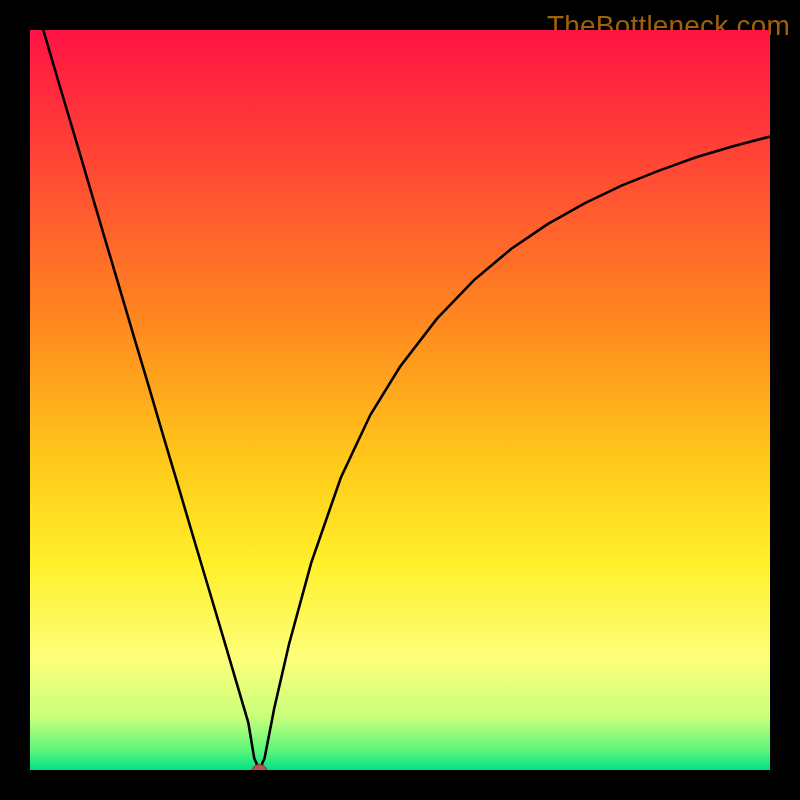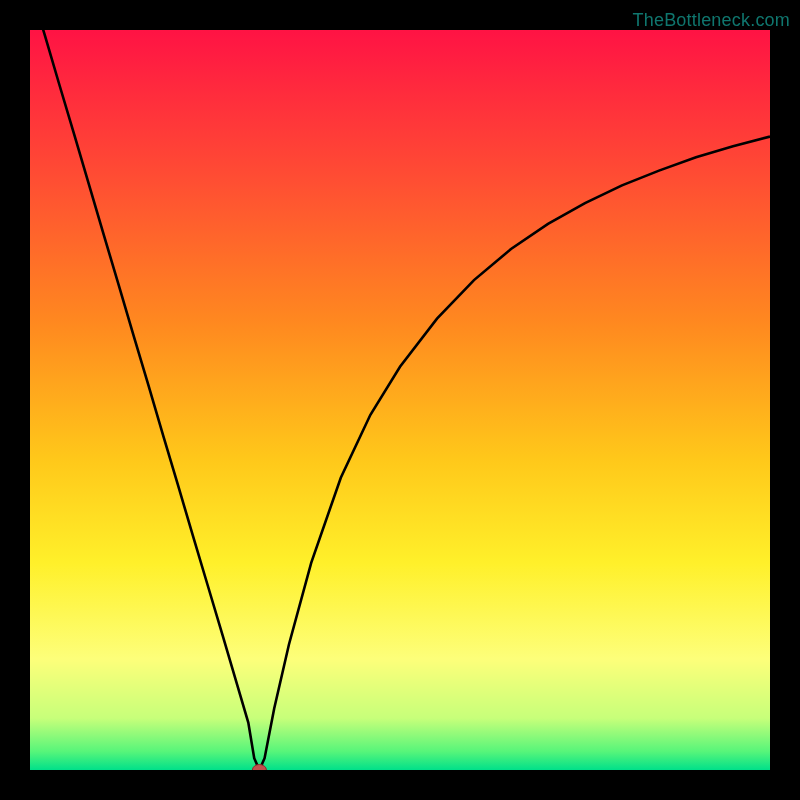--- a/index.html
+++ b/index.html
@@ -23,22 +23,22 @@
     position: absolute;
     left: 30px;
     top: 30px;
     width: 740px;
     height: 740px;
   }
   .watermark {
     position: absolute;
     top: 10px;
     right: 10px;
-    color: #0f766e;
-    font-size: 18px;
+    color: #a16207;
+    font-size: 28px;
     font-weight: 500;
     letter-spacing: 0.2px;
   }
   svg { display: block; }
 </style>
 </head>
 <body>
 
 <div class="frame">
   <div class="watermark">TheBottleneck.com</div>

